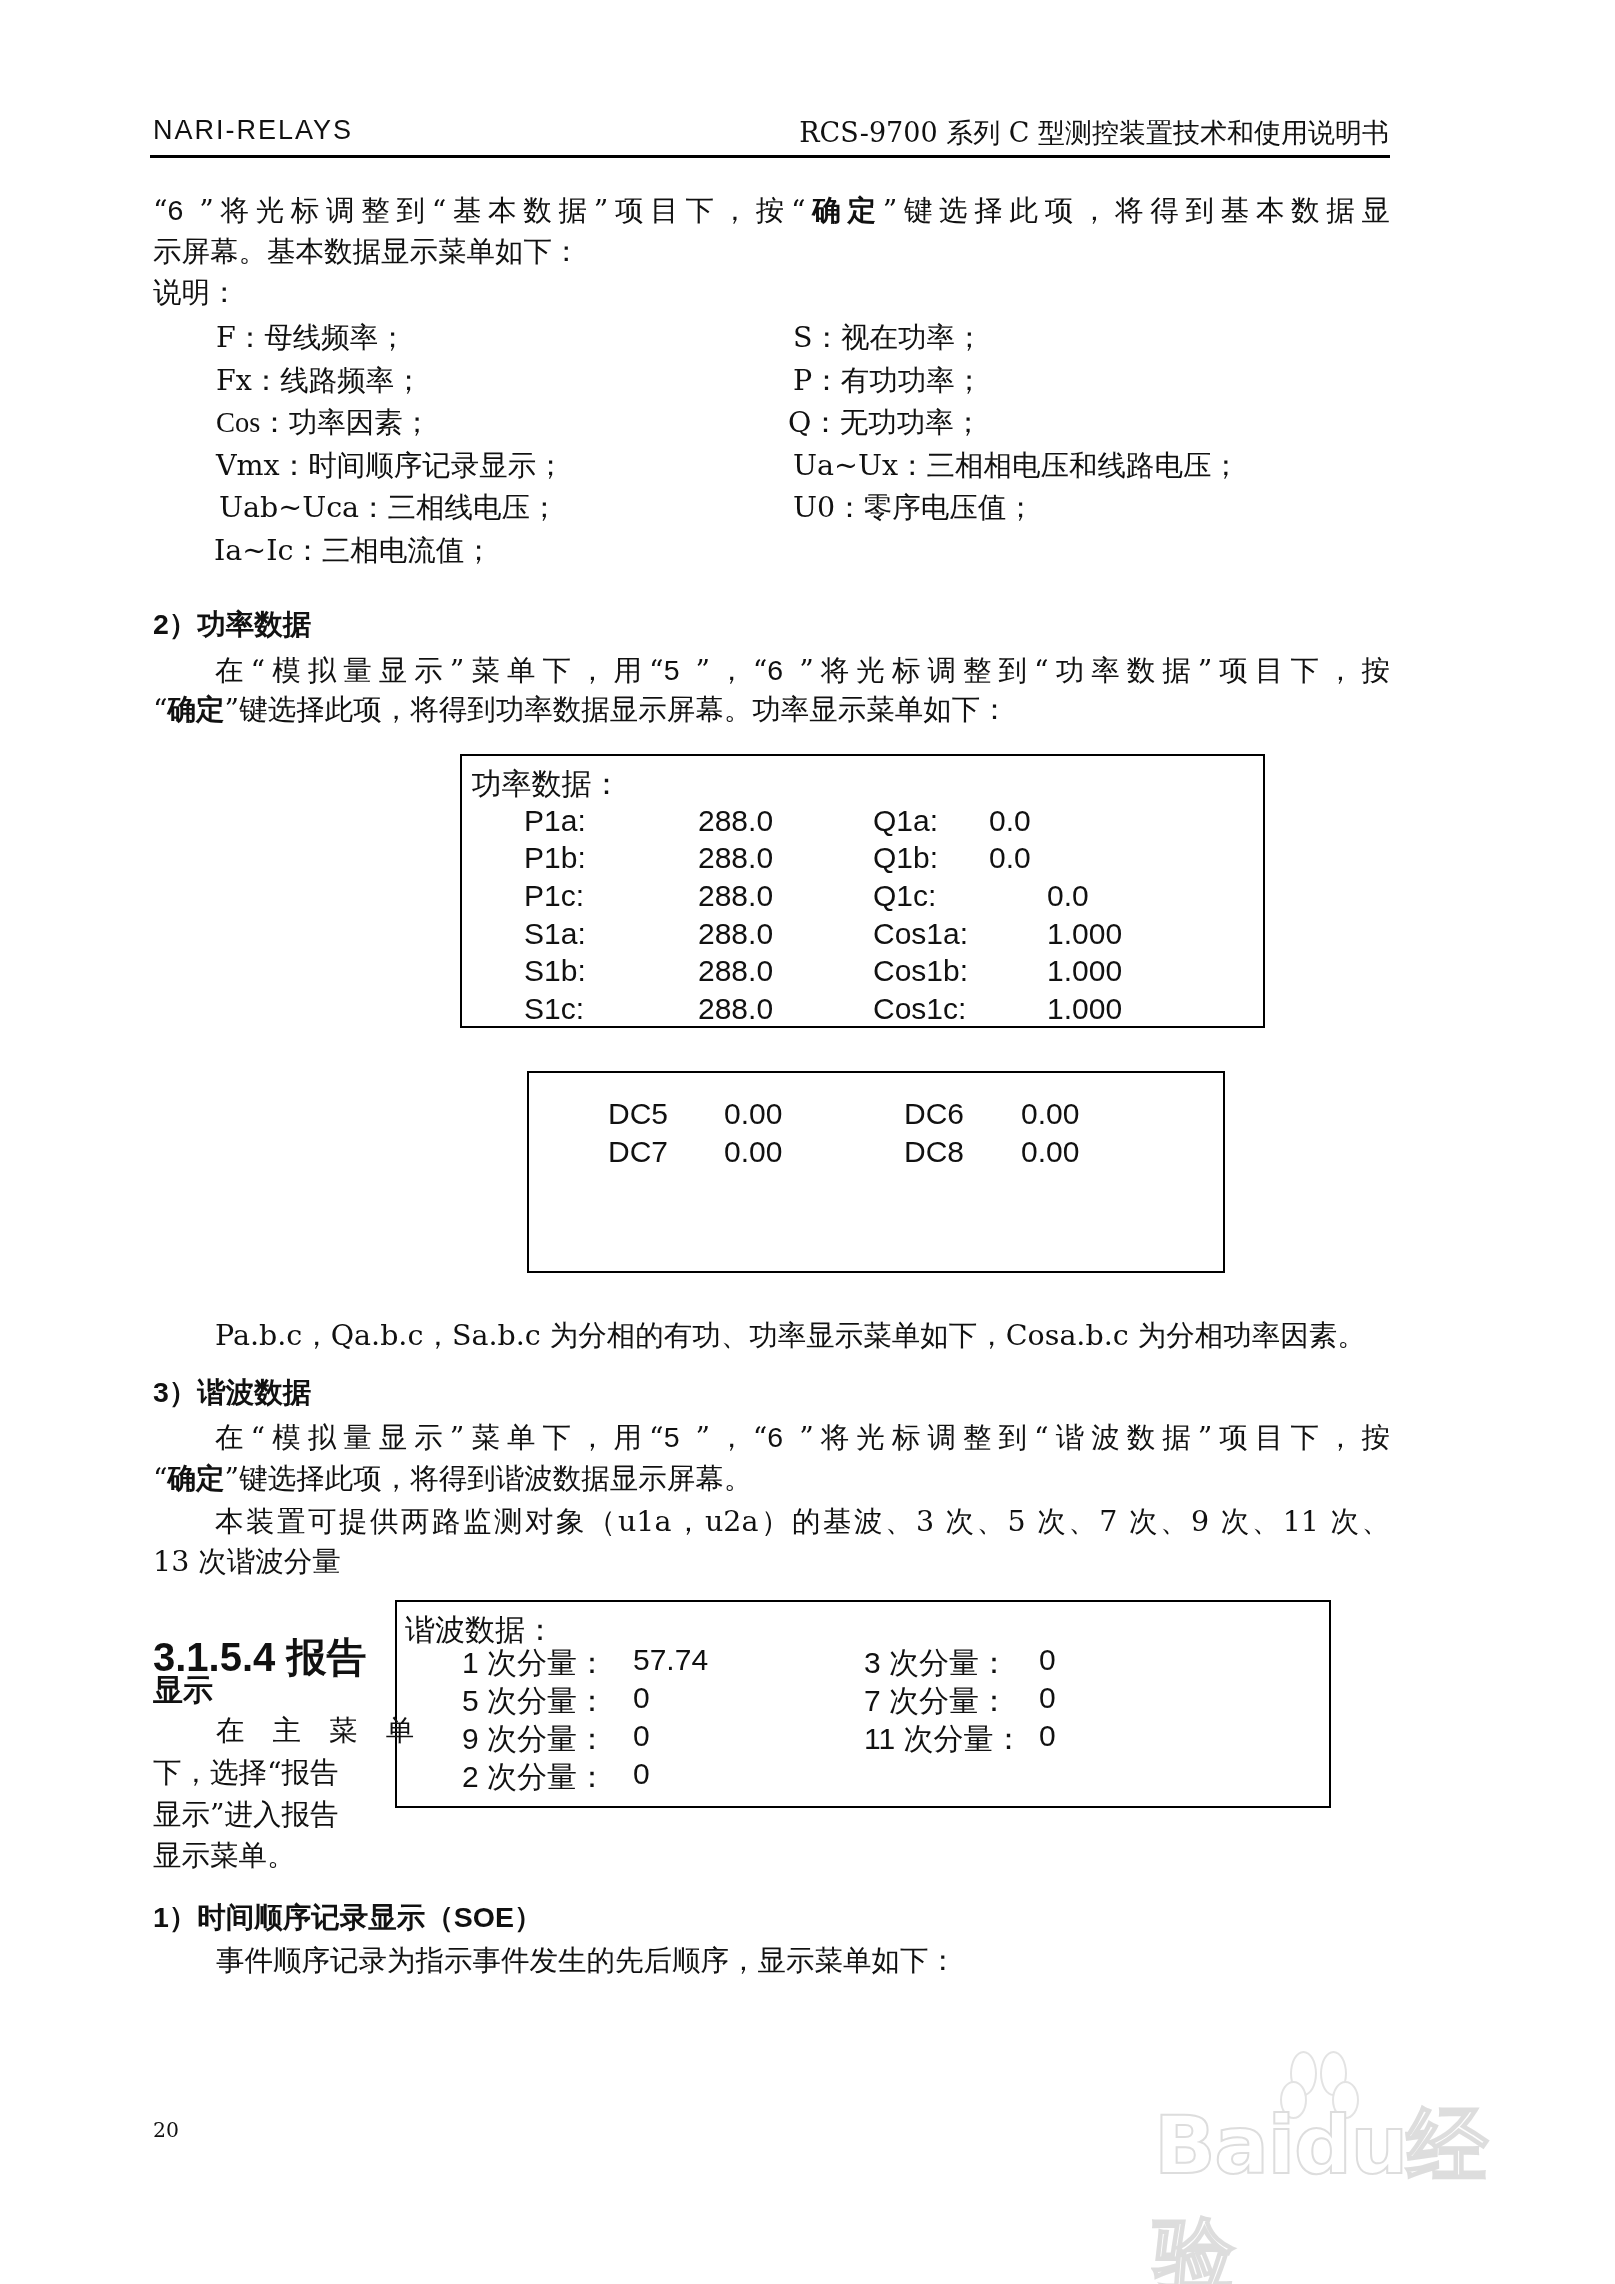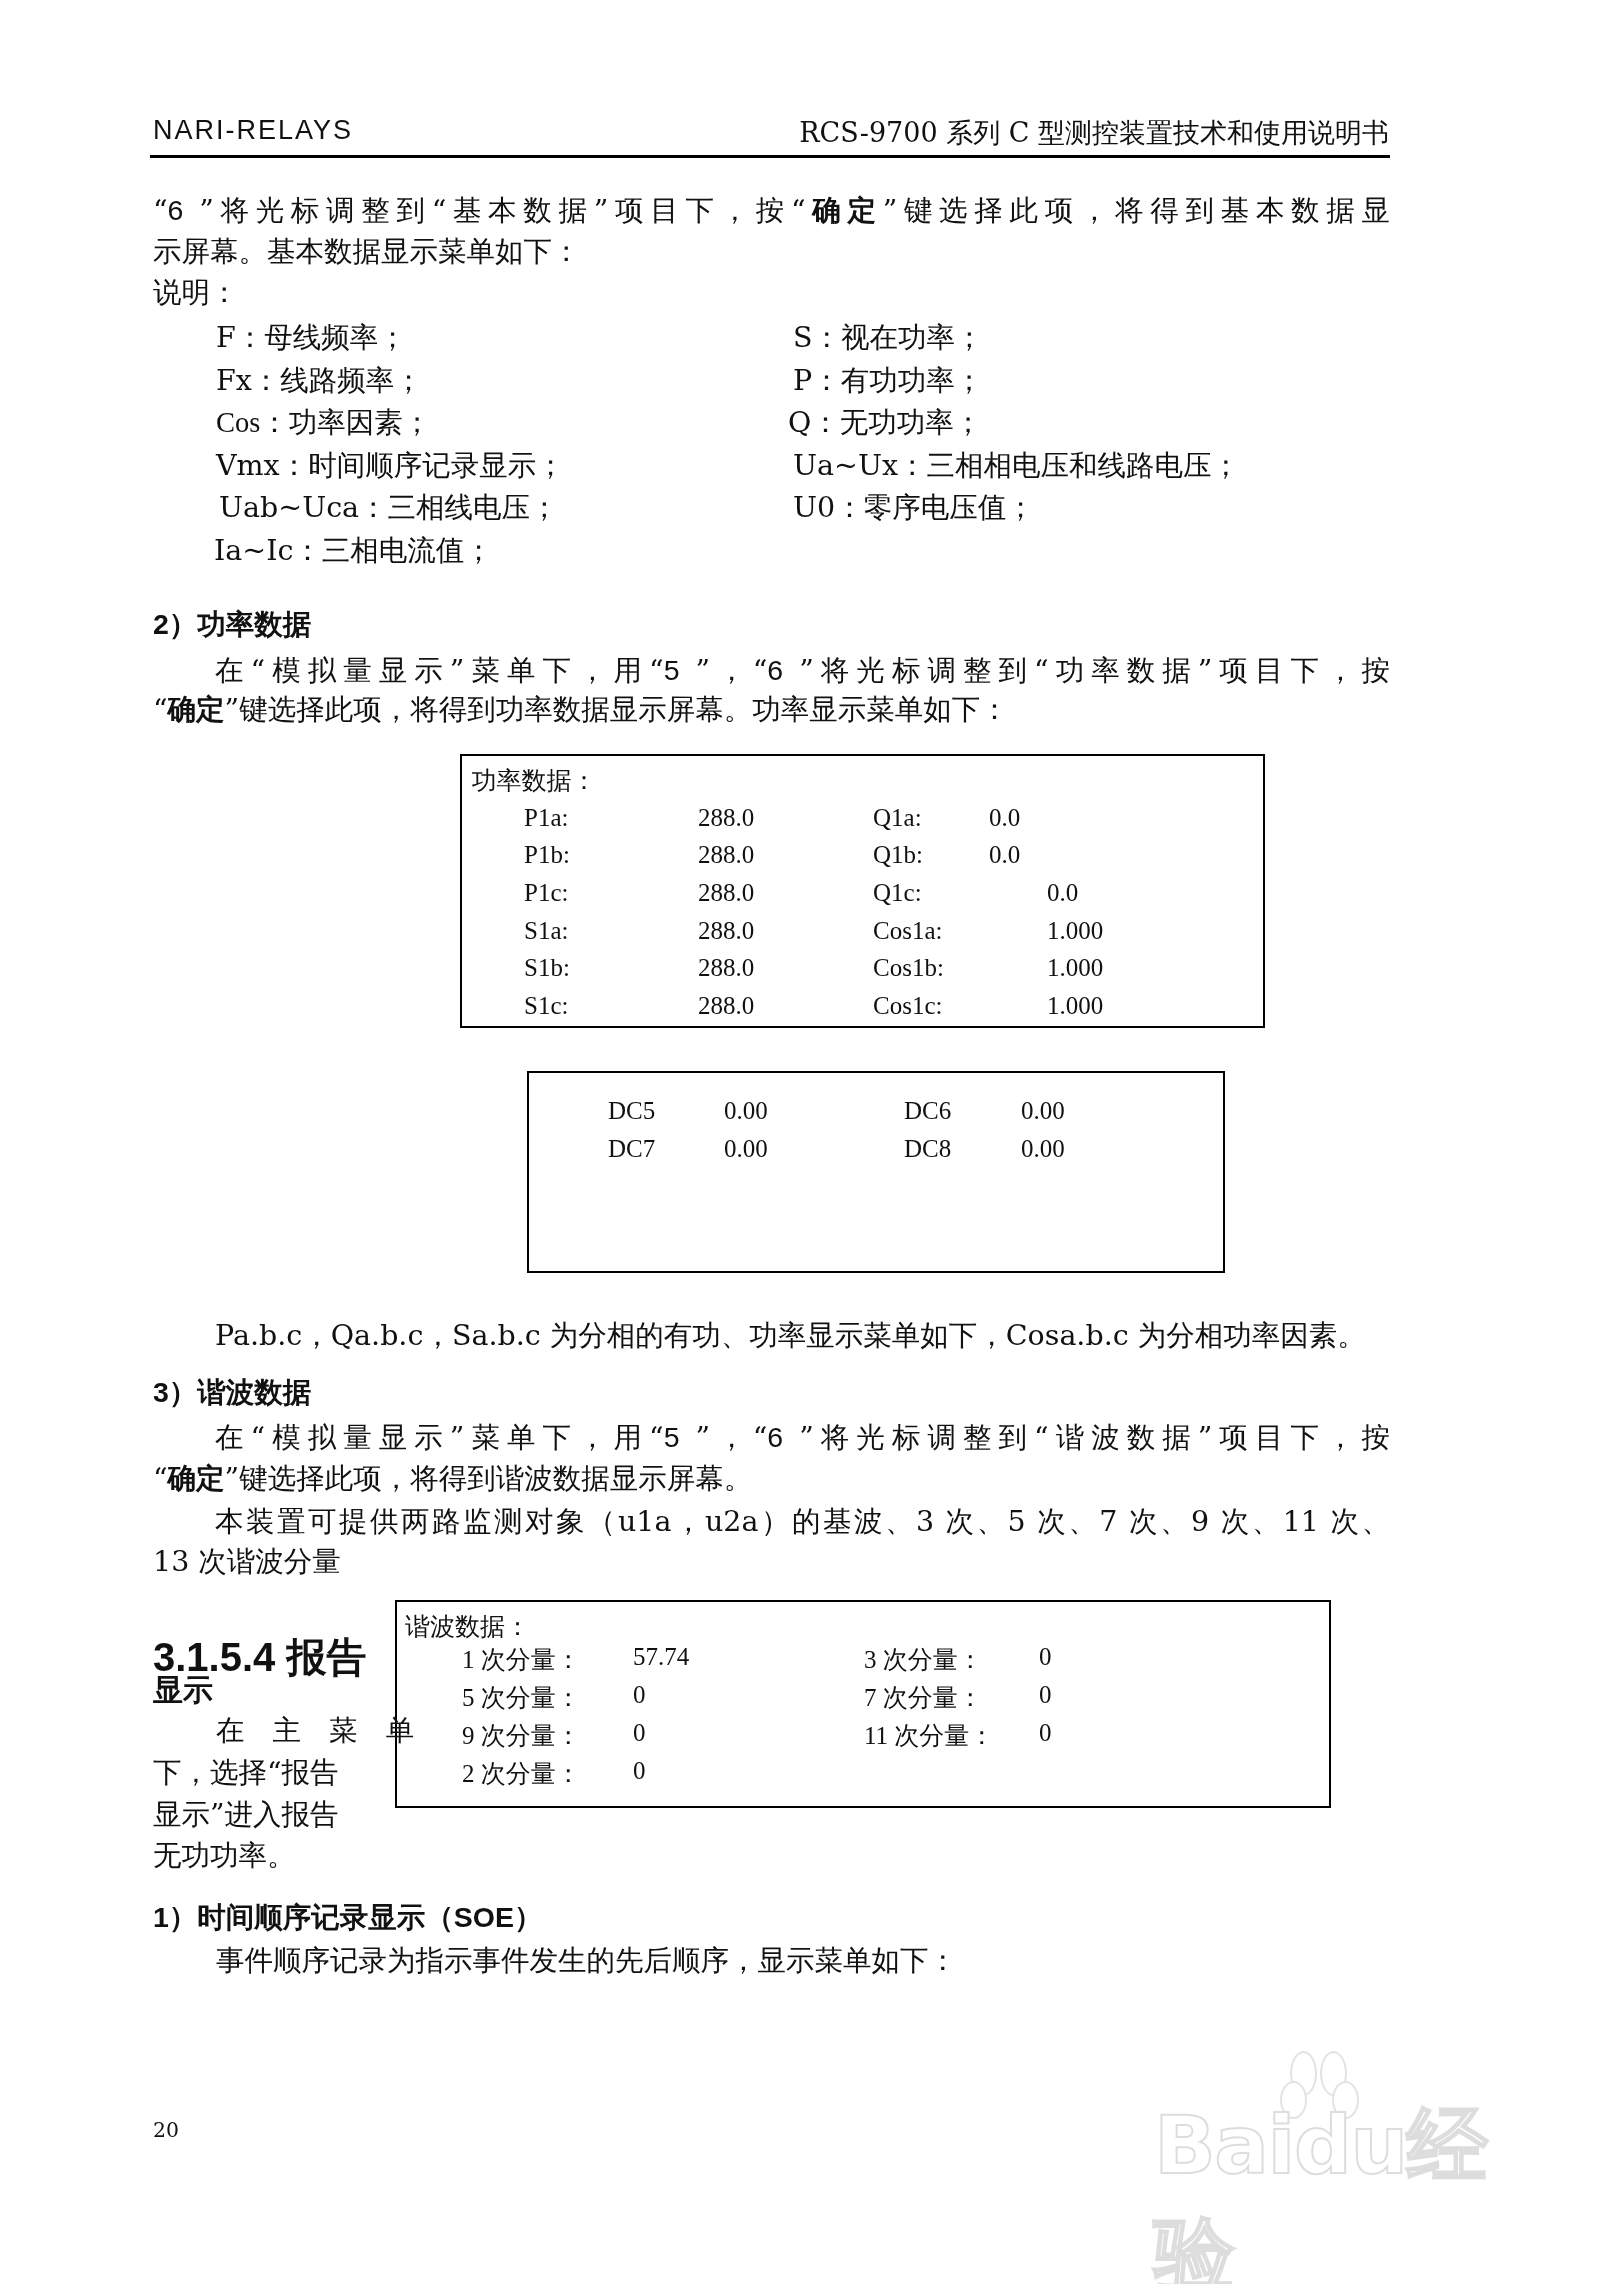--- a/index.html
+++ b/index.html
@@ -8,21 +8,21 @@
   .abs{position:absolute;white-space:nowrap;}
   .hdr-left{left:153px;top:115px;font-family:"Liberation Sans","DejaVu Sans",sans-serif;font-size:27px;letter-spacing:2px;}
   .hdr-right{right:227px;top:115px;font-size:27px;}
   .hdr-rule{left:150px;top:155px;width:1240px;height:2.7px;background:#000;}
   .body{font-size:28.5px;line-height:41px;}
   .sans{font-family:"Liberation Sans","DejaVu Sans",sans-serif;}
   .bold{font-weight:bold;}
   .heading{font-family:"Liberation Sans","DejaVu Sans",sans-serif;font-weight:bold;font-size:28.5px;}
   .justify{width:1237px;text-align:justify;text-align-last:justify;}
   .box{position:absolute;border:2.7px solid #000;box-sizing:border-box;background:#fff;}
-  .mono{font-family:Liberation Serif, serif;font-size:25px;}
+  .mono{font-family:Liberation Sans, sans-serif;font-size:30px;}
   .watermark{position:absolute;left:1154px;top:2044px;width:370px;height:177px;opacity:0.5;}
   .wm-logo{position:absolute;left:0;top:48px;font-family:"DejaVu Sans",sans-serif;font-weight:bold;font-size:81px;color:#fff;
            -webkit-text-stroke:2px #bdbdbd;letter-spacing:-1.4px;}
   .wm-url{position:absolute;left:0;top:132px;font-family:"DejaVu Sans",sans-serif;font-weight:bold;font-size:39px;color:#fff;
           -webkit-text-stroke:1.4px #c4c4c4;}
   .wm-paw{position:absolute;border:2px solid #c8c8c8;border-radius:50%;background:#fff;}
 </style>
 </head>
 <body>
 
@@ -132,21 +132,21 @@
       <div class="abs mono" style="left:65px;top:155px;">2 次分量：</div>
       <div class="abs mono" style="left:236px;top:155px;">0</div>
     </div>
 </div>
 
 <div class="abs heading" style="left:153px;top:1630px;font-size:40px;">3.1.5.4 报告</div>
 <div class="abs heading" style="left:153px;top:1670px;font-size:30px;">显示</div>
 <div class="abs body" style="left:216px;top:1710px;letter-spacing:9.5px;">在 主 菜 单</div>
 <div class="abs body" style="left:153px;top:1752px;">下，选择“报告</div>
 <div class="abs body" style="left:153px;top:1794px;">显示”进入报告</div>
-<div class="abs body" style="left:153px;top:1835px;">无功功率。</div>
+<div class="abs body" style="left:153px;top:1835px;">显示菜单。</div>
 
 <div class="abs heading" style="left:153px;top:1899px;">1）时间顺序记录显示（SOE）</div>
 <div class="abs body" style="left:216px;top:1940px;">事件顺序记录为指示事件发生的先后顺序，显示菜单如下：</div>
 
 <div class="abs" style="left:153px;top:2118px;font-size:20.4px;">20</div>
 
 <div class="watermark">
   <div class="wm-paw" style="left:136px;top:6.8px;width:23px;height:41px;"></div>
   <div class="wm-paw" style="left:166px;top:6.8px;width:23px;height:41px;"></div>
   <div class="wm-paw" style="left:126px;top:37px;width:23px;height:34px;"></div>

